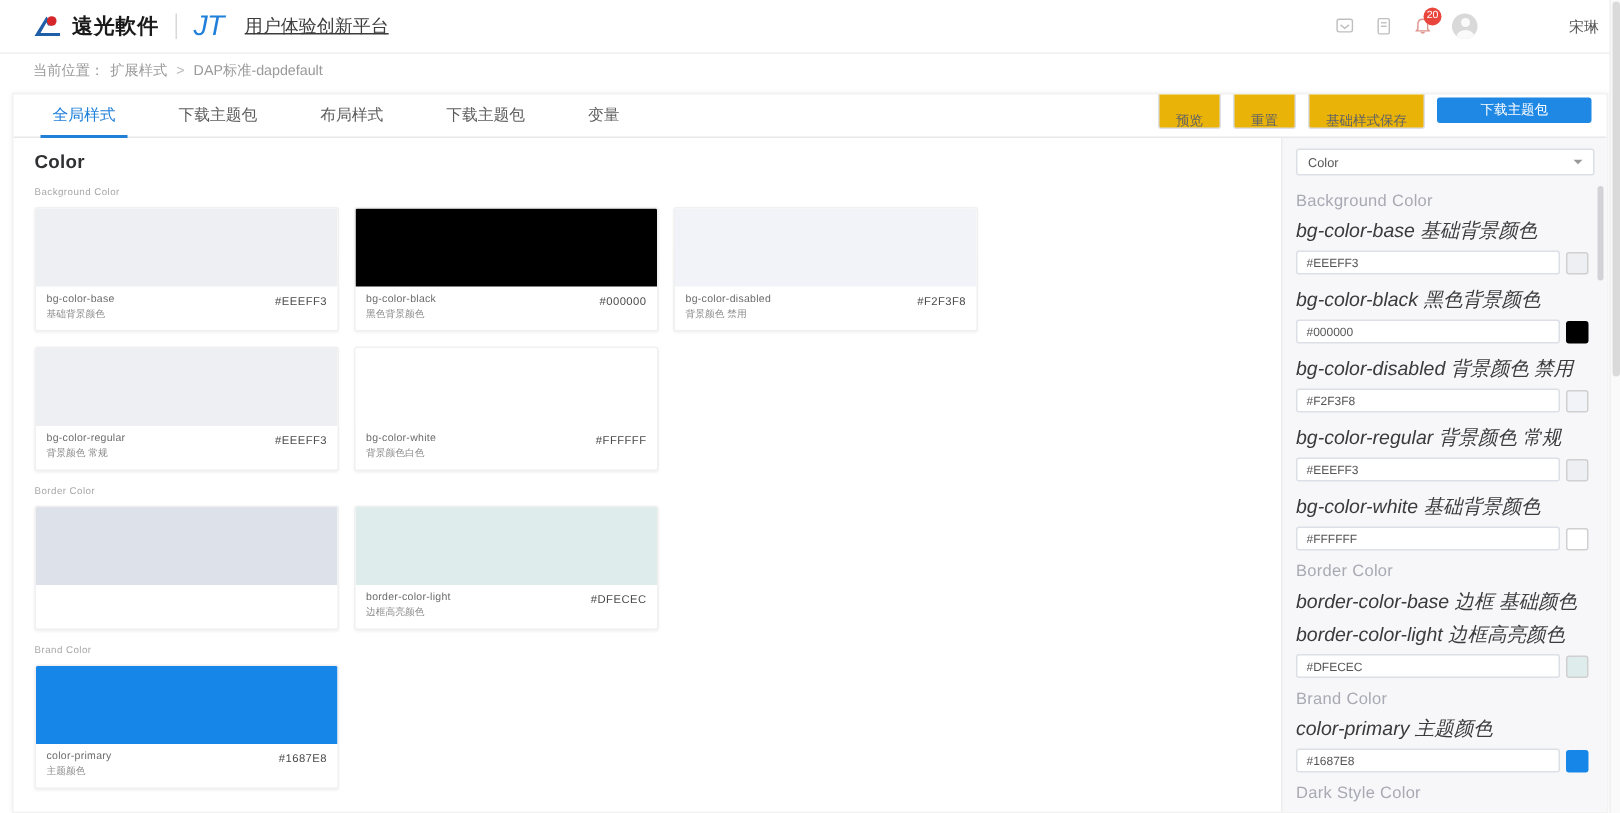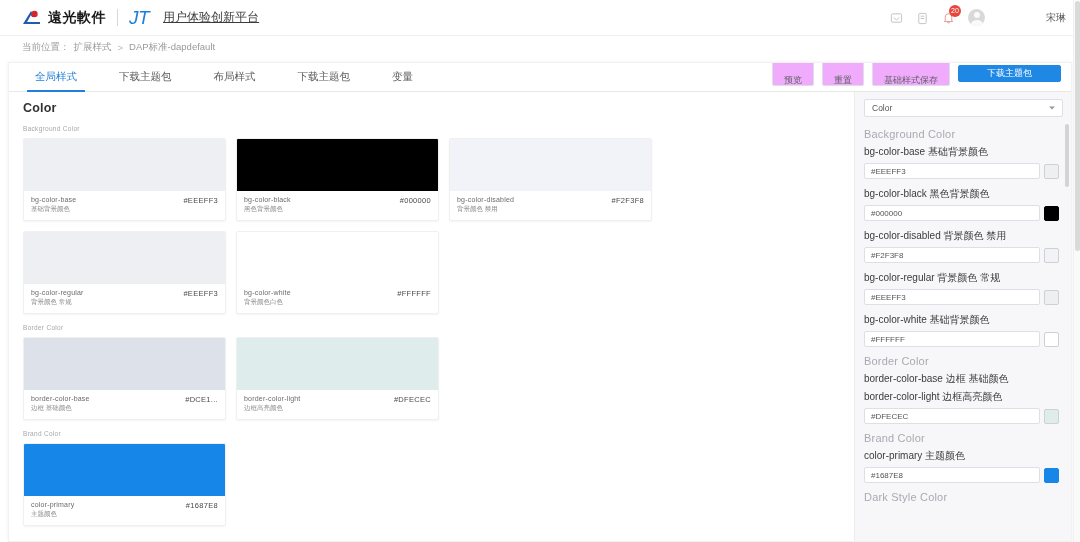--- a/index.html
+++ b/index.html
@@ -99,21 +99,21 @@
   .tab.active::after {
     content: ""; position: absolute; left: 0; right: 0; bottom: -1px;
     height: 2px; background: #1f7fd9;
   }
   .tab-actions {
     position: absolute; right: 10px; bottom: 5px;
     display: flex; align-items: center; gap: 8px;
   }
   .btn {
     font-size: 9px; height: 17px; line-height: 15px;
-    padding: 12px 11px; border: 1px solid #dcdfe6; background: #f0abfc;
+    padding: 12px 11px; border: 1px solid #dcdfe6; background: #eab308;
     color: #606266; border-radius: 2px; cursor: pointer;
     white-space: nowrap;
   }
   .btn.primary {
     background: #1f88e5; border-color: #1f88e5; color: #fff;
     padding: 0 28px;
   }
 
   
   .content {
@@ -170,21 +170,21 @@
     border-left: 3px solid transparent;
     border-right: 3px solid transparent;
     border-top: 3.5px solid #999;
   }
   .side-scroll { height: 414px; overflow: hidden; padding-right: 4px; }
   .grp-head {
     font-size: 11px; color: #a9a9b3; margin: 4px 0 5px 0;
     letter-spacing: .2px;
   }
   .field-label {
-    font-size: 10px; color: #3b3b3b; margin-bottom: 4px;
+    font-size: 13px; color: #3b3b3b; margin-bottom: 4px; font-style: italic;
   }
   .field-row {
     display: flex; align-items: center; gap: 4px; margin-bottom: 8px;
   }
   .field-input {
     flex: 1; height: 16px; background: #fff;
     border: 1px solid #dcdfe6; border-radius: 2px;
     font-size: 8px; color: #555; padding: 0 6px;
     line-height: 14px; font-family: "Liberation Sans", sans-serif;
   }
@@ -337,27 +337,20 @@
             </div>
             <span class="meta-hex">#FFFFFF</span>
           </div>
         </div>
       </div>
 
       <div class="group-label">Border Color</div>
       <div class="card-row">
         <div class="color-card">
           <div class="swatch" style="background:#DCE1EA"></div>
-          <div class="card-meta">
-            <div class="meta-left">
-              <span class="meta-token">border-color-base</span>
-              <span class="meta-cn">边框 基础颜色</span>
-            </div>
-            <span class="meta-hex">#DCE1...</span>
-          </div>
         </div>
         <div class="color-card">
           <div class="swatch" style="background:#DFECEC"></div>
           <div class="card-meta">
             <div class="meta-left">
               <span class="meta-token">border-color-light</span>
               <span class="meta-cn">边框高亮颜色</span>
             </div>
             <span class="meta-hex">#DFECEC</span>
           </div>

